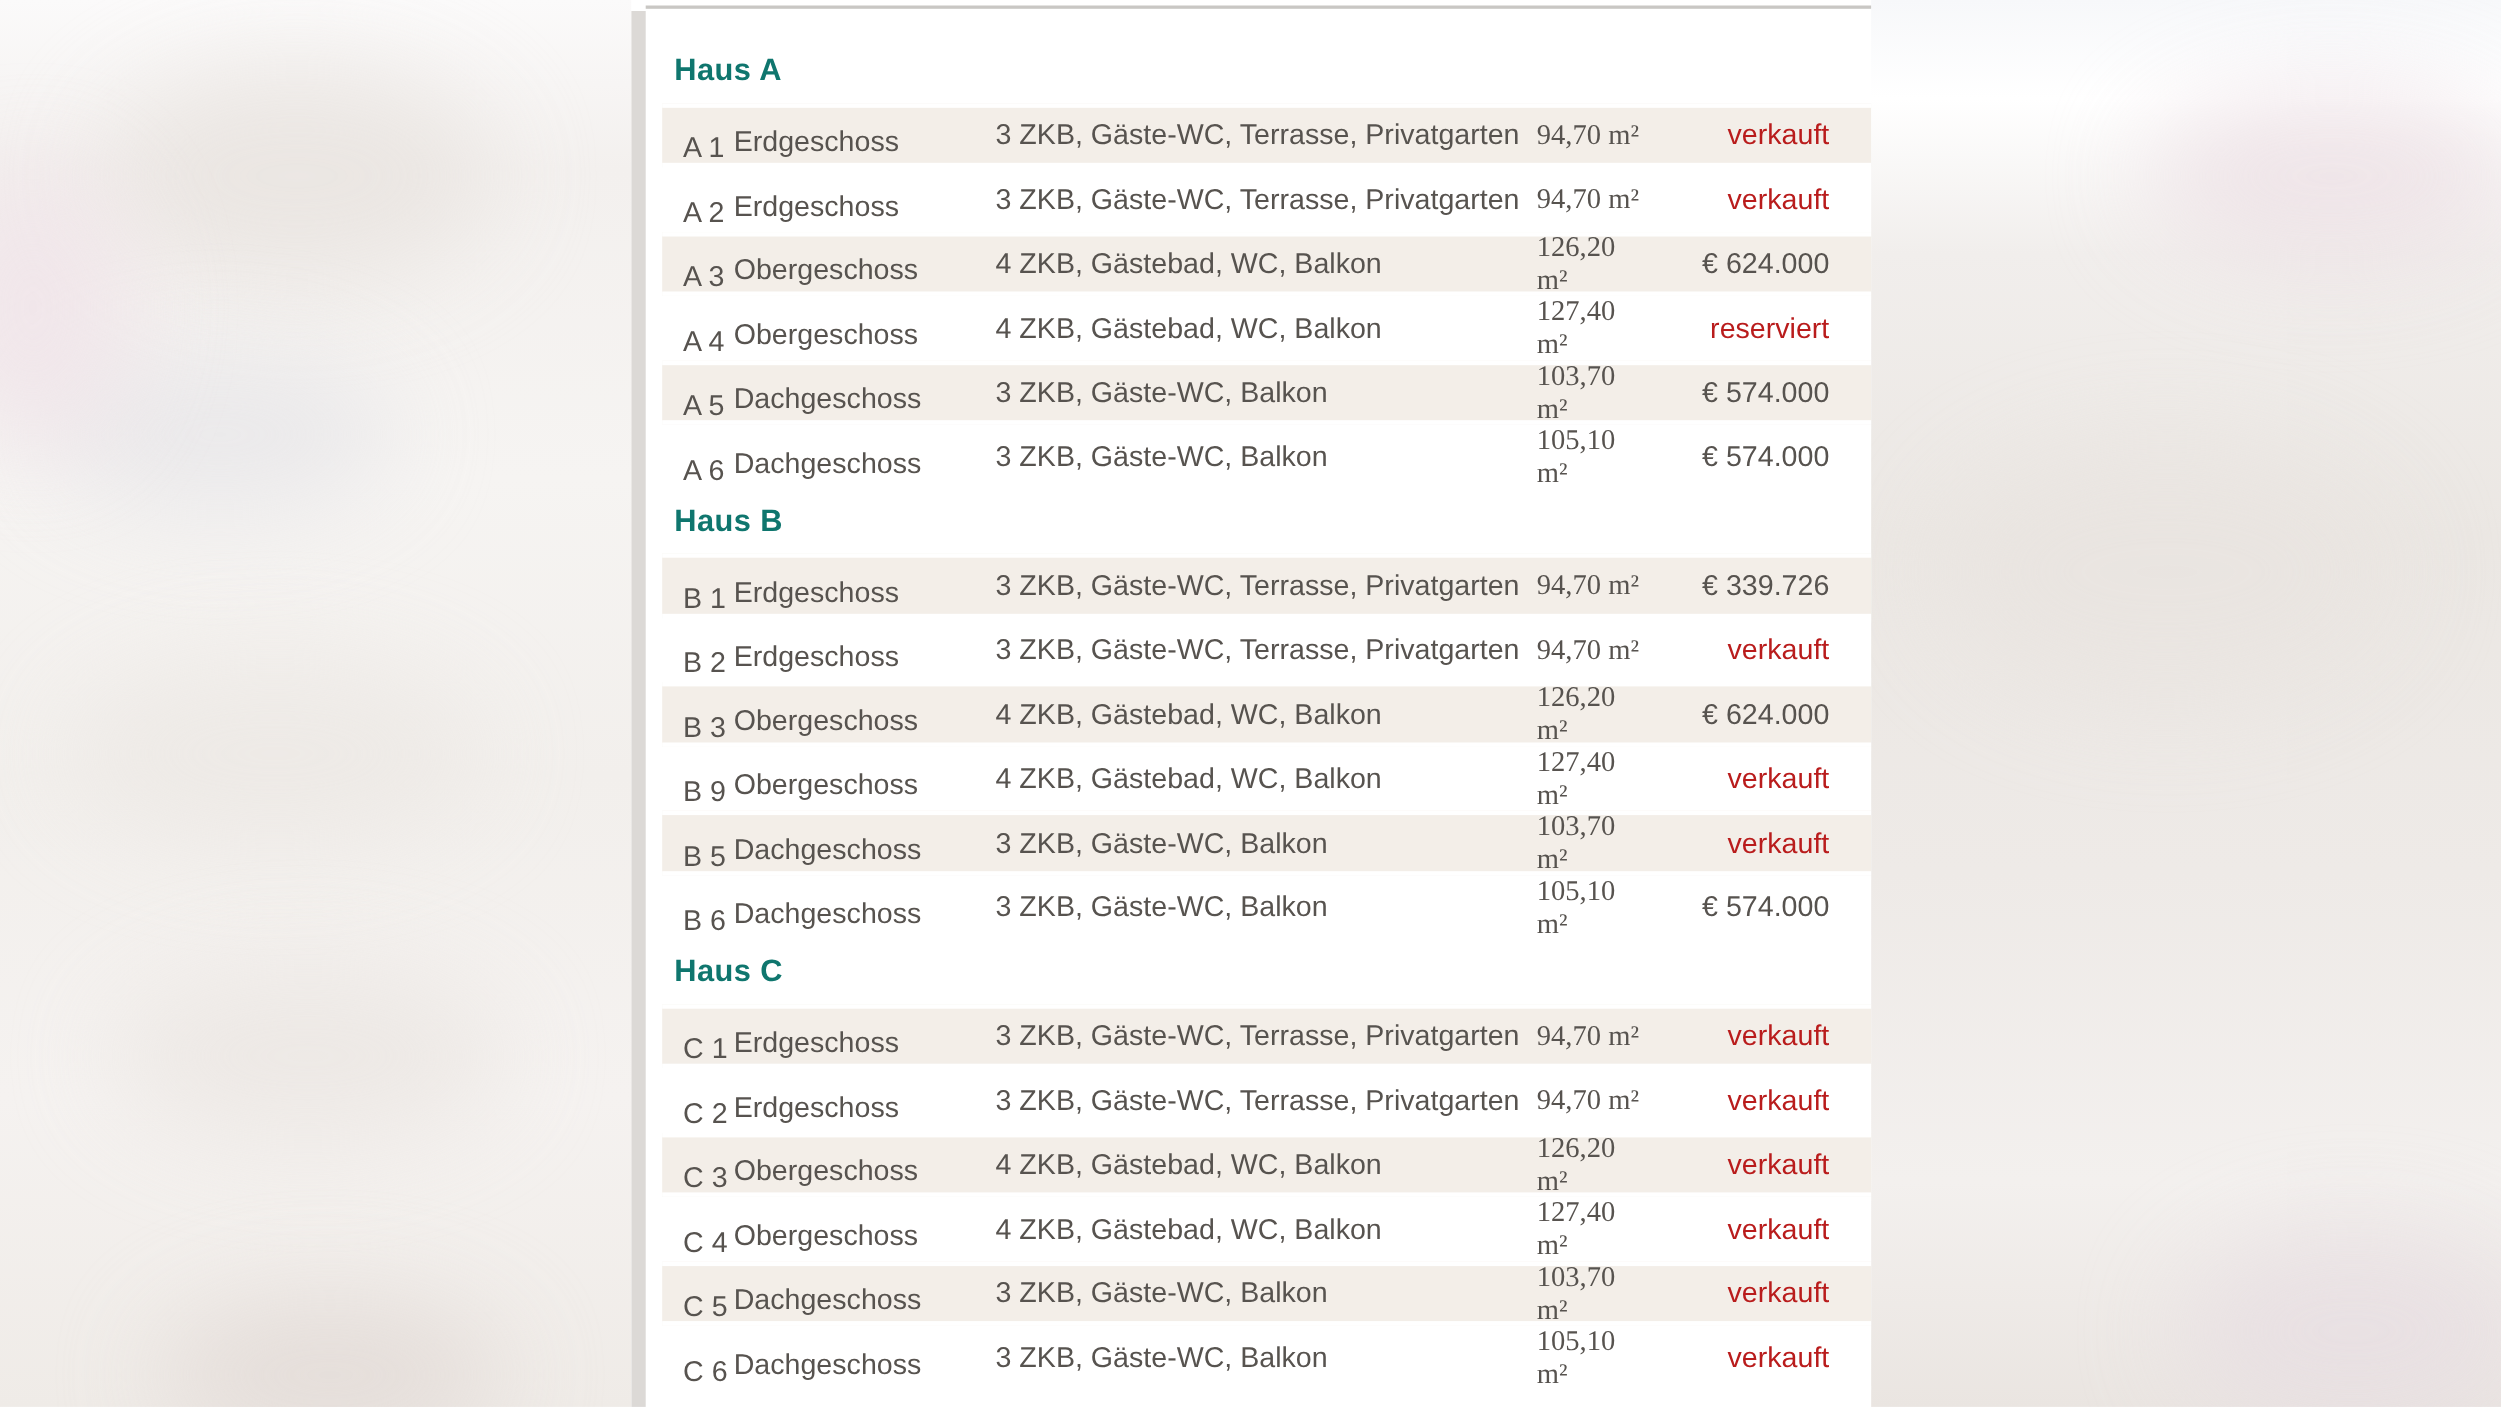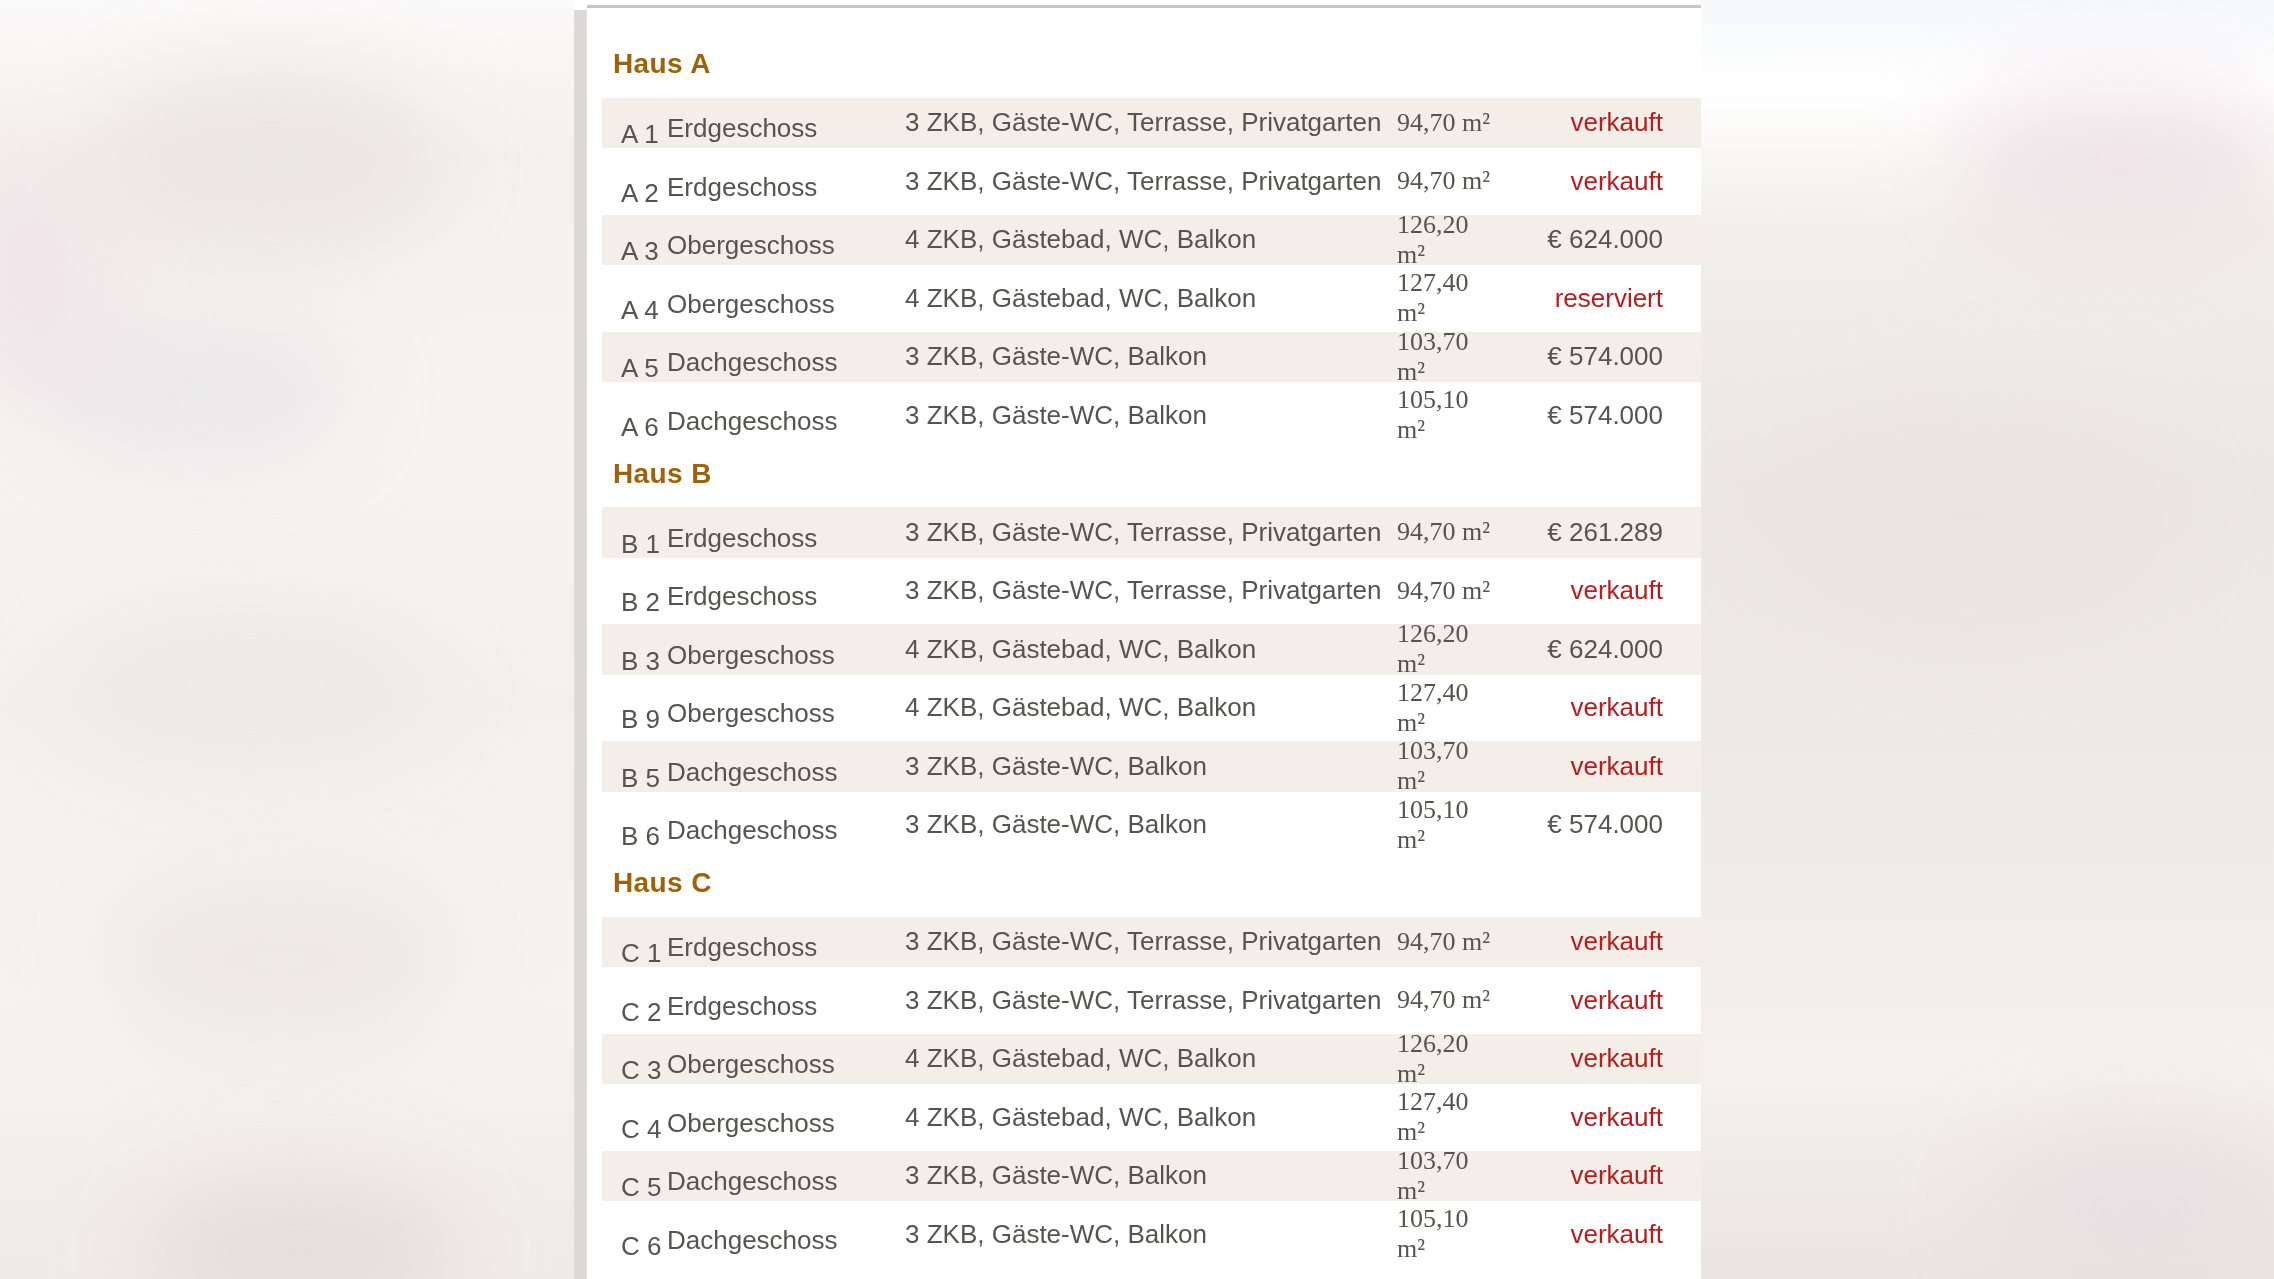--- a/index.html
+++ b/index.html
@@ -16,21 +16,21 @@
   .wash-right{position:absolute;left:1701px;top:0;width:573px;height:1279px;
     background:linear-gradient(180deg,#f7f8fa 0%,#ffffff 7%,#f1eeec 18%,#ebe7e3 38%,#eeeae7 62%,#f3f0ee 84%,#eae5e1 100%);}
   
   .panel{position:absolute;left:574px;top:0;width:1127px;height:1279px;background:#ffffff;}
   .panel-rule{position:absolute;left:13px;right:0;top:5px;height:3px;background:#c9c7c4;}
   .panel-strip{position:absolute;left:0;top:10px;bottom:0;width:13px;background:#dcd9d6;}
   .content{position:absolute;left:13px;top:0;right:0;bottom:0;padding:35px 0 0 15px;box-sizing:border-box;}
   .section-title{
     height:58.5px;display:flex;align-items:center;
     padding-left:11px;box-sizing:border-box;
-    font-size:28px;font-weight:bold;color:#a16207;letter-spacing:.4px;
+    font-size:28px;font-weight:bold;color:#0f766e;letter-spacing:.4px;
   }
   .row{
     height:58.5px;box-sizing:border-box;
     border-top:4px solid #ffffff;border-bottom:4px solid #ffffff;
     display:flex;align-items:center;
     padding-left:19px;padding-right:38px;
     font-size:26px;color:#57534f;
   }
   .row.striped{background:#f3eee8;}
   .col-unit{width:46px;flex:none;margin-top:24px;}
@@ -114,21 +114,21 @@
 </section>
 
   <section>
     <div class="section-title">Haus B</div>
 
   <div class="row striped">
     <span class="col-unit">B 1</span>
     <span class="col-floor">Erdgeschoss</span>
     <span class="col-features">3 ZKB, Gäste-WC, Terrasse, Privatgarten</span>
     <span class="col-area">94,70 m²</span>
-    <span class="col-price">€ 261.289</span>
+    <span class="col-price">€ 339.726</span>
   </div>
 
   <div class="row">
     <span class="col-unit">B 2</span>
     <span class="col-floor">Erdgeschoss</span>
     <span class="col-features">3 ZKB, Gäste-WC, Terrasse, Privatgarten</span>
     <span class="col-area">94,70 m²</span>
     <span class="col-price status">verkauft</span>
   </div>
 

